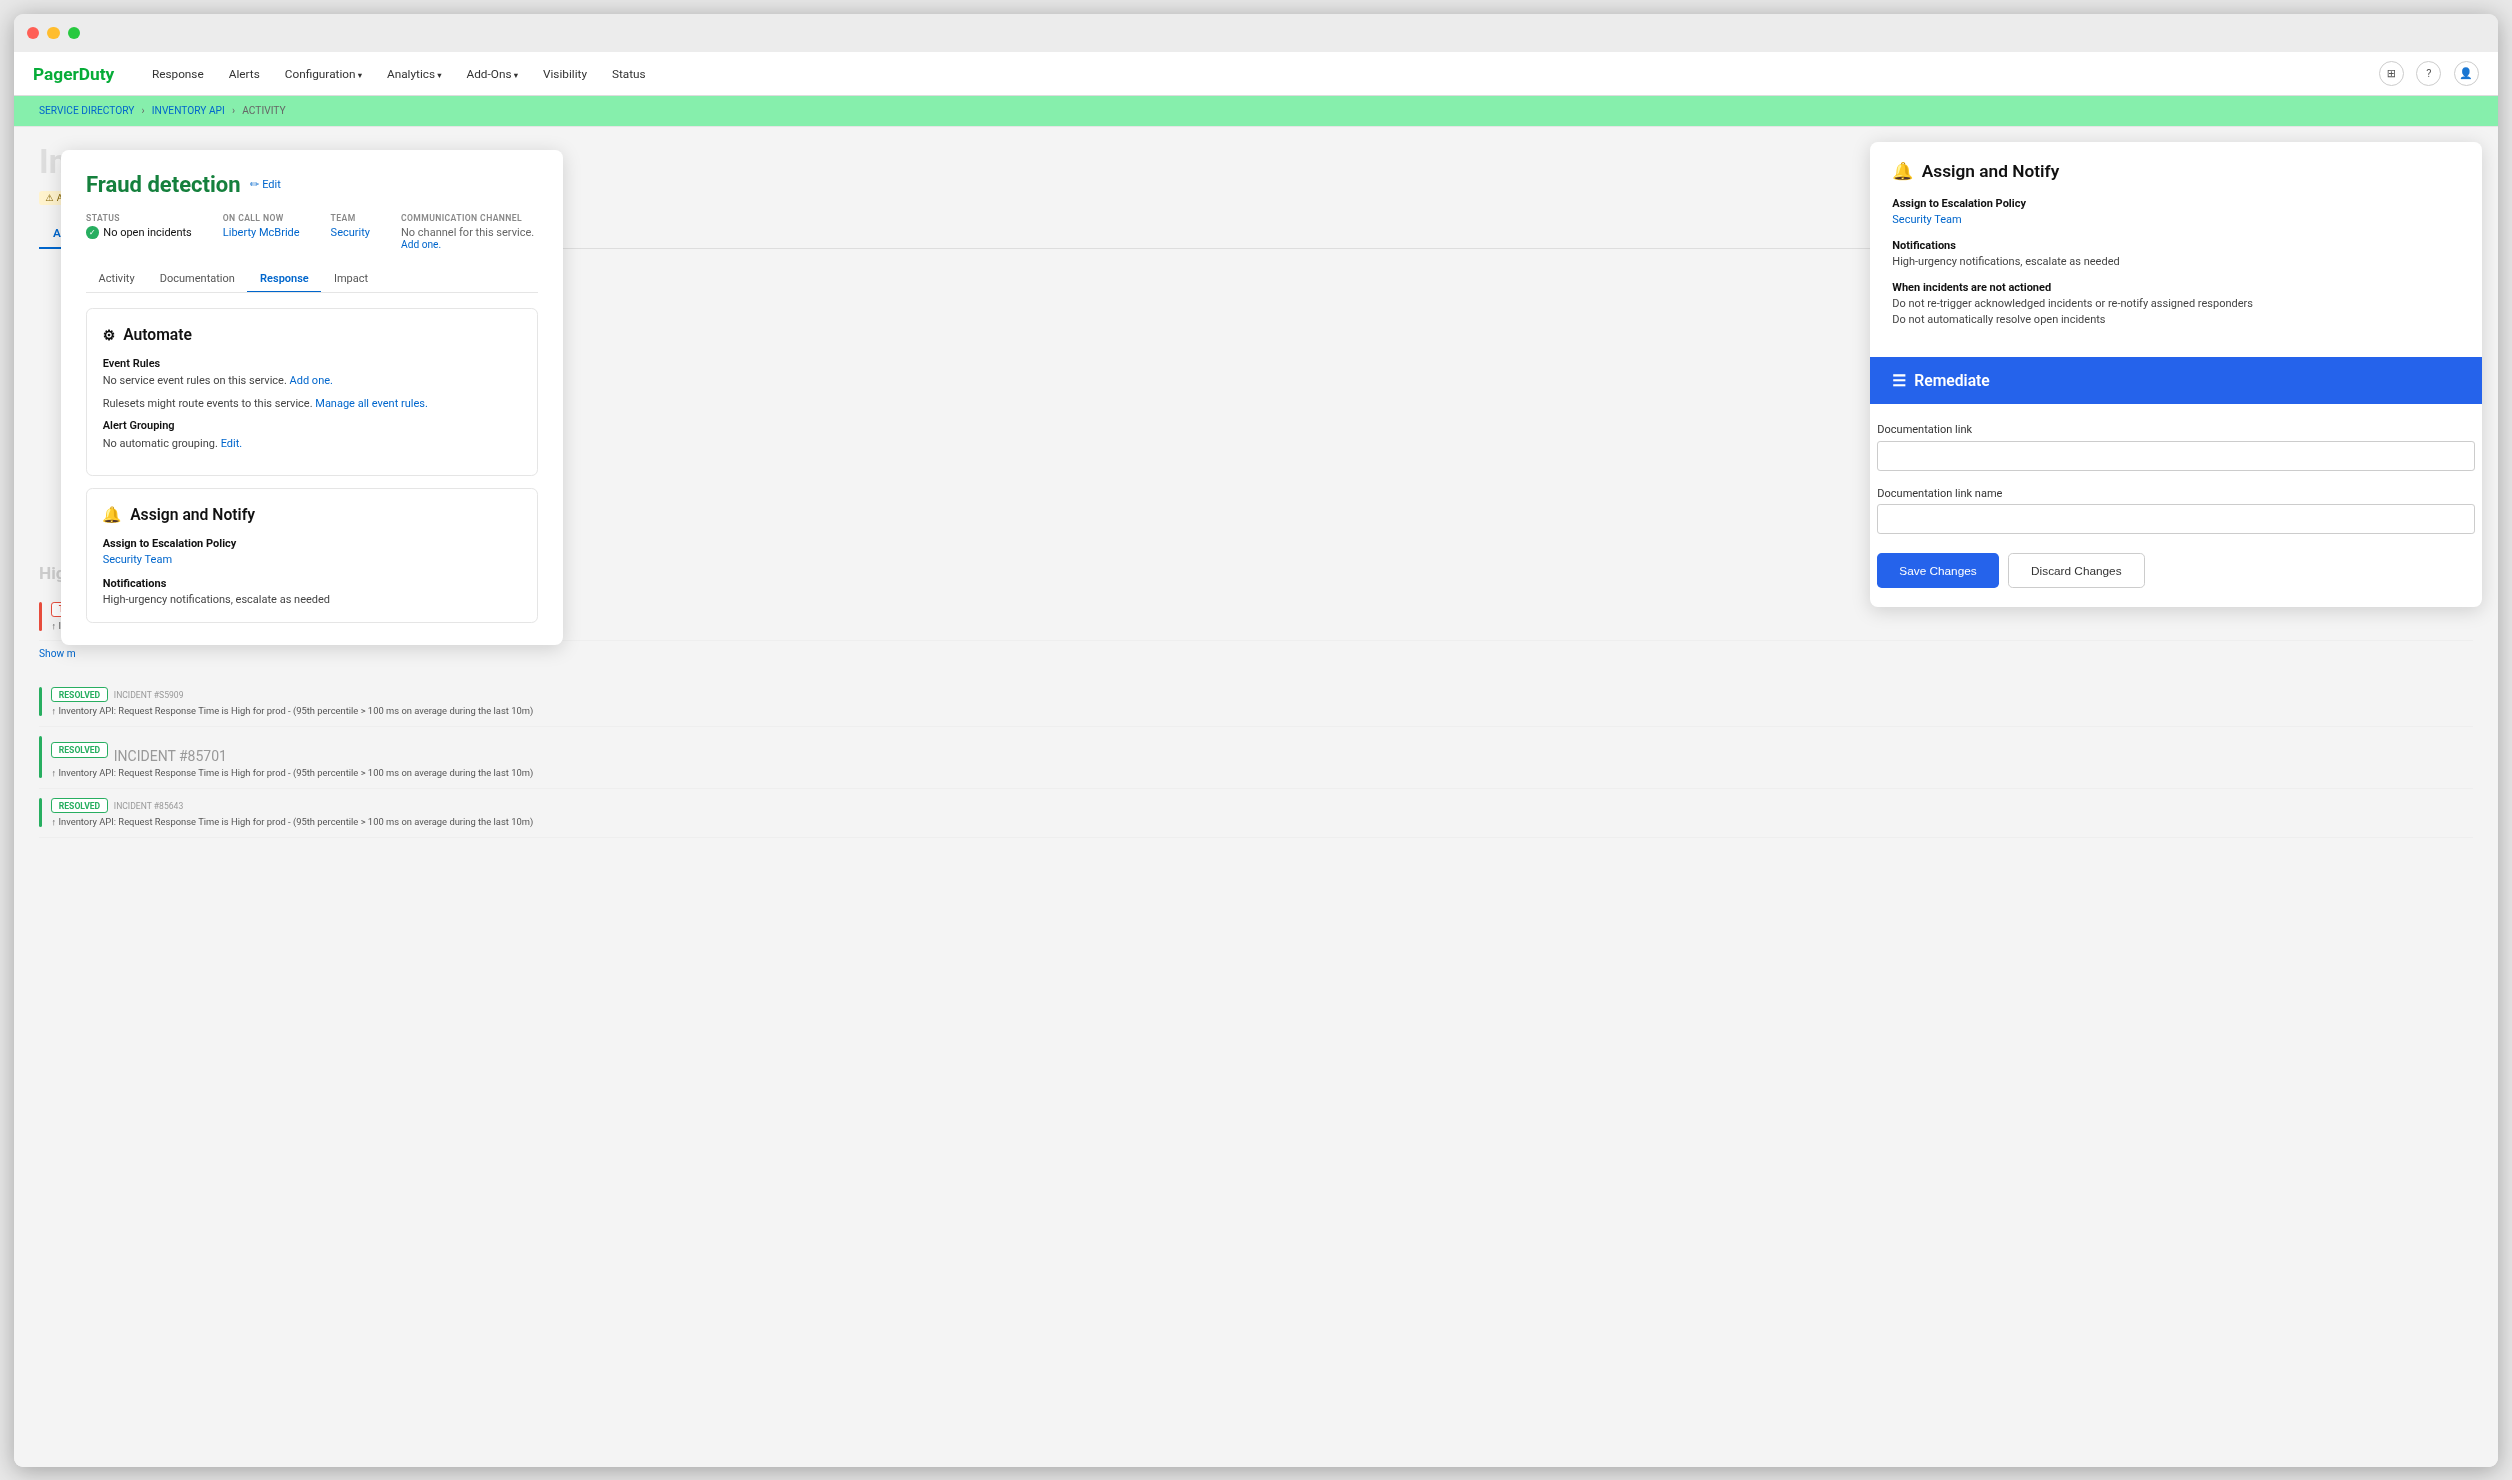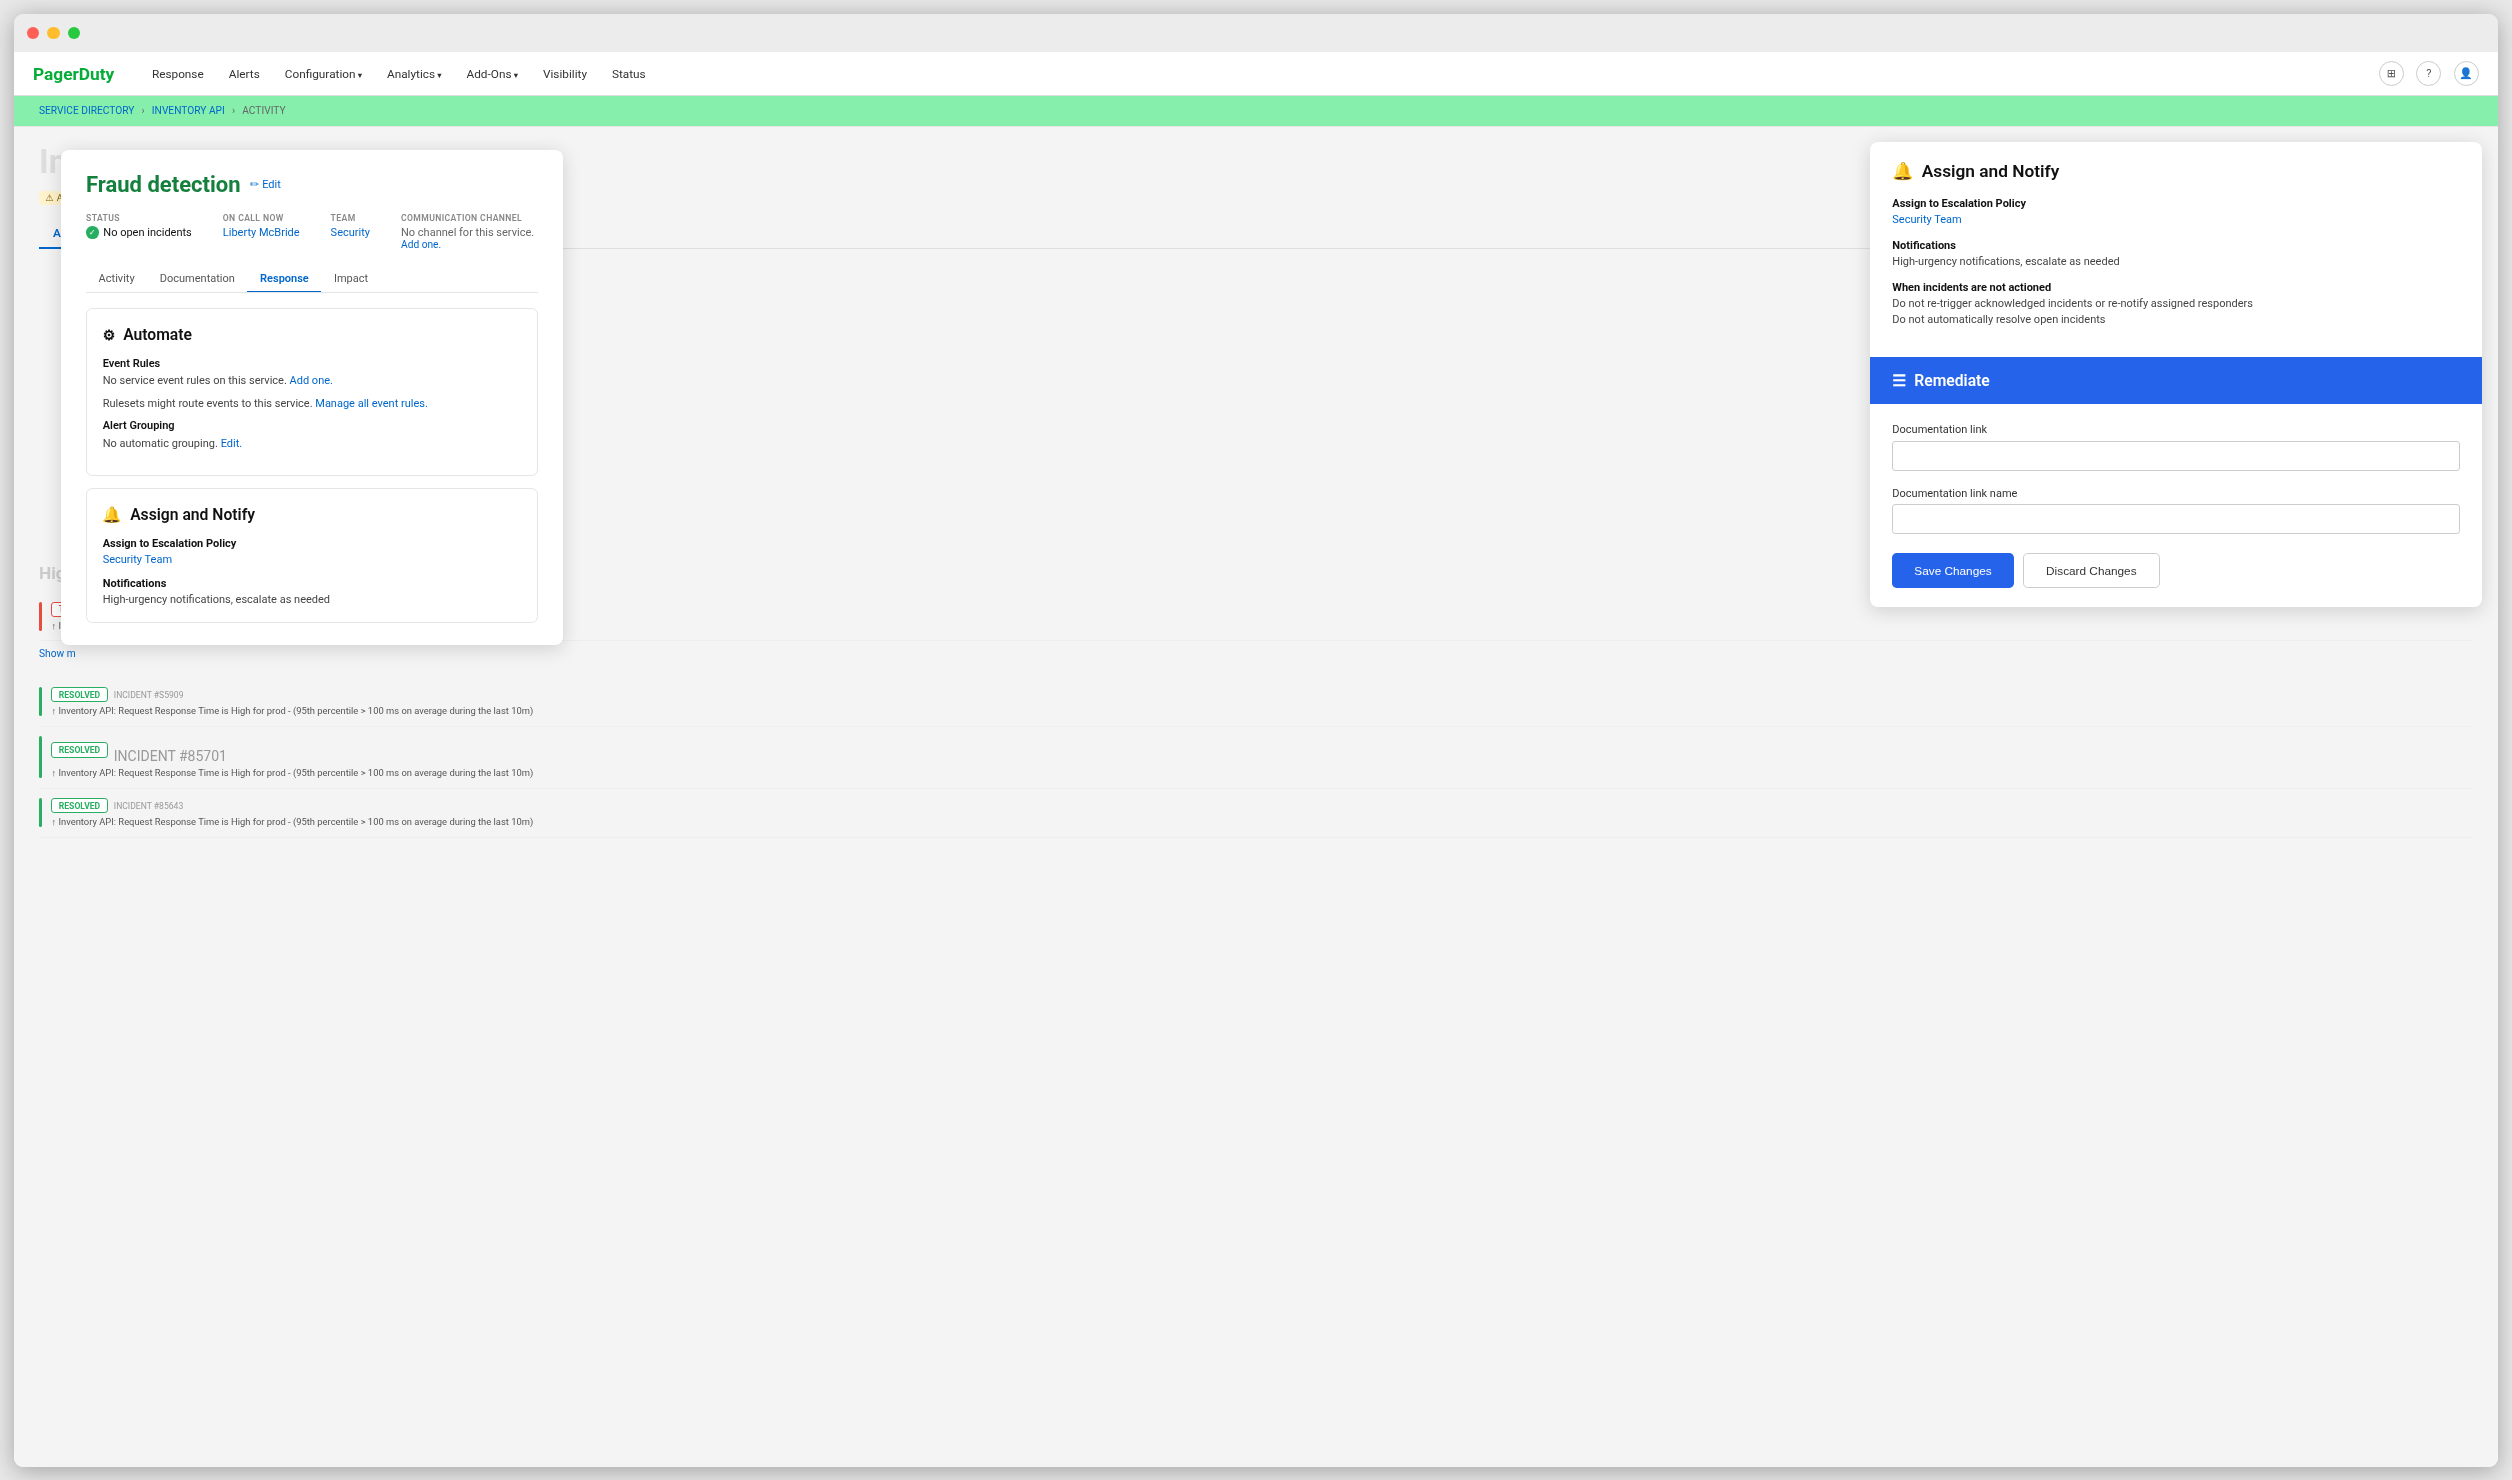--- a/index.html
+++ b/index.html
@@ -451,21 +451,21 @@
       padding: 14px 22px;
       display: flex;
       align-items: center;
       gap: 7.9px;
       color: #fff;
       font-size: 15.7px;
       font-weight: 600;
     }
 
     .remediate-body {
-      padding: 19px 22px;
+      padding: 19px 7px;
     }
 
     .form-field {
       margin-bottom: 15.7px;
     }
 
     .form-label {
       font-size: 11px;
       color: #333;
       margin-bottom: 4.7px;

